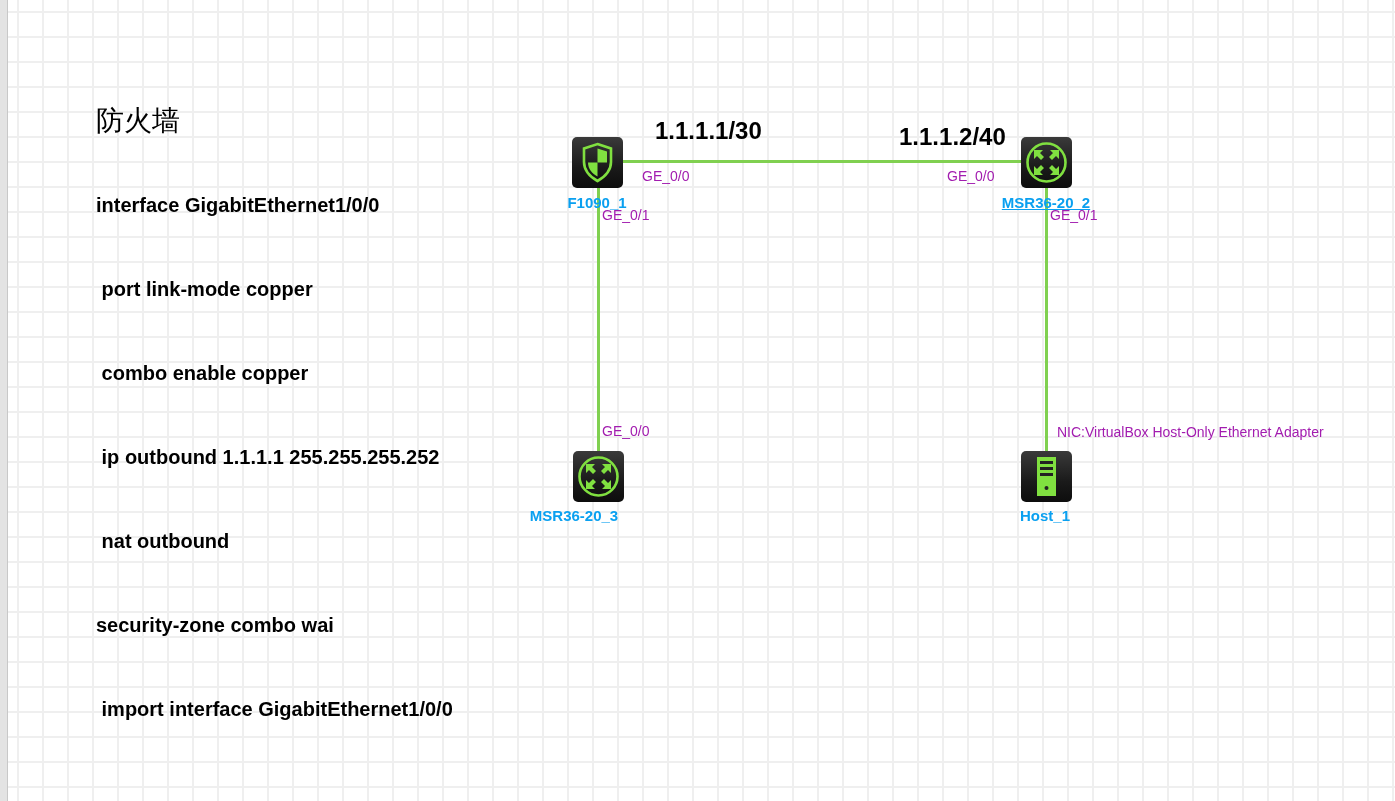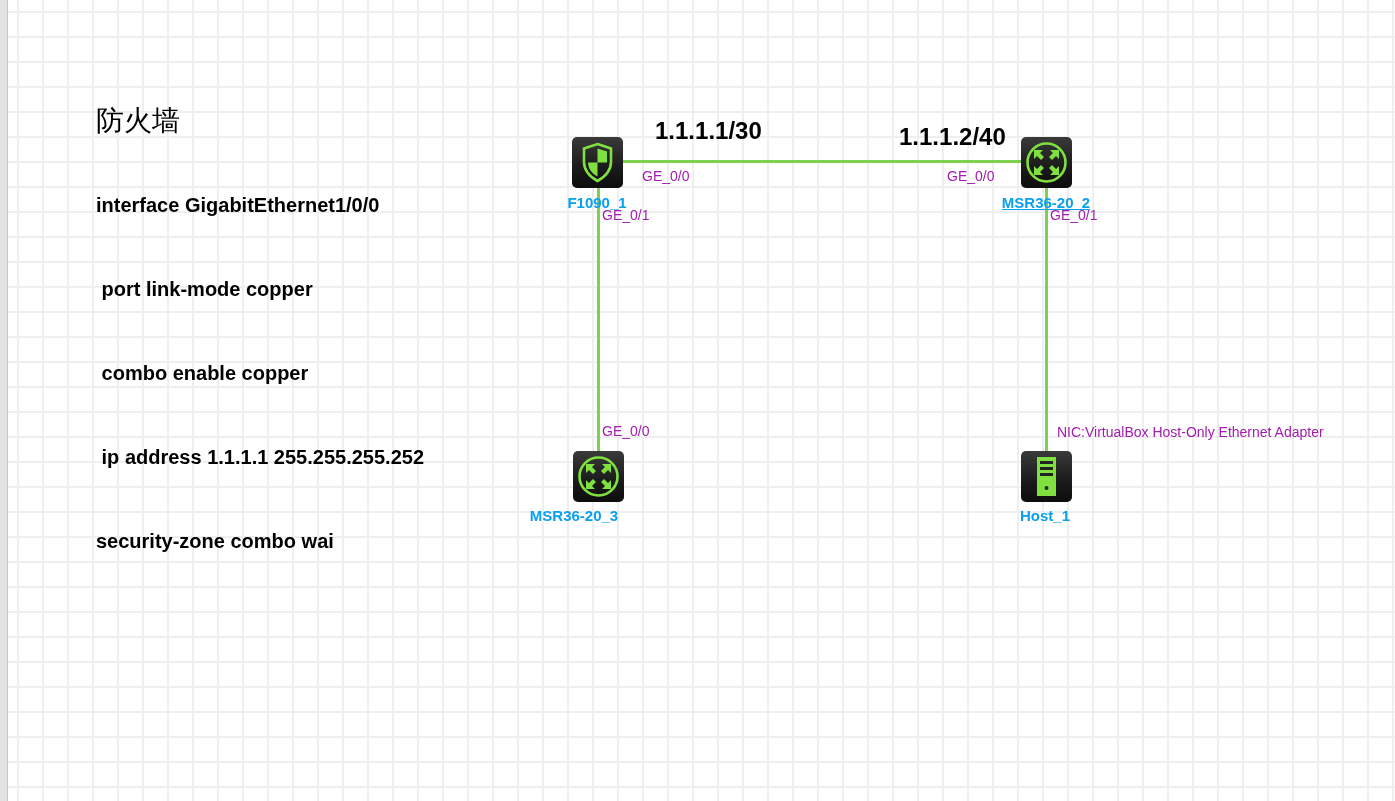--- a/index.html
+++ b/index.html
@@ -50,22 +50,24 @@
 </head>
 <body>
 
 <div class="left-strip"></div>
 
 <div class="config">
   <span class="line cn">防火墙</span>
   <span class="line">interface GigabitEthernet1/0/0</span>
   <span class="line"> port link-mode copper</span>
   <span class="line"> combo enable copper</span>
-  <span class="line"> ip address 1.1.1.1 255.255.255.252</span>
+  <span class="line"> ip outbound 1.1.1.1 255.255.255.252</span>
+  <span class="line"> nat outbound</span>
   <span class="line">security-zone combo wai</span>
+  <span class="line"> import interface GigabitEthernet1/0/0</span>
   <span class="line"></span>
   
   
   
   
   
   
   
   
   

